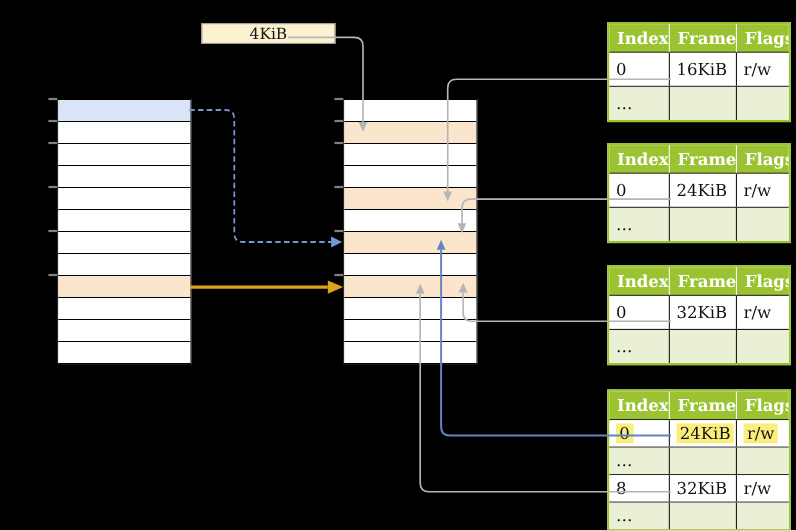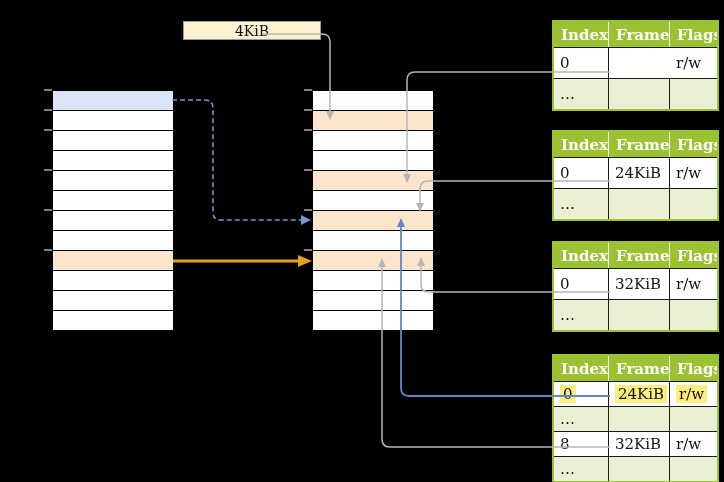--- a/index.html
+++ b/index.html
@@ -10,21 +10,21 @@
   
   .mem-col{position:absolute;width:120px;border:1px solid #000;background:#fff;box-sizing:content-box;}
   .mem-row{height:19px;border-bottom:1px solid #000;}
   .mem-row:last-child{border-bottom:none;}
   .mem-row.white{background:var(--row-white);}
   .mem-row.blue{background:var(--row-blue);}
   .mem-row.orange{background:var(--row-orange);}
   .tick{position:absolute;width:8px;height:2px;background:var(--tick);}
   
   .size-box{
-    position:absolute;left:183px;top:21px;width:138px;height:19px;
+    position:absolute;left:183px;top:21px;width:122px;height:19px;
     background:var(--box-cream);border:1px solid #9a9a9a;box-sizing:border-box;
     display:flex;align-items:center;justify-content:center;
     font-size:14px;color:#111;
   }
   
   .pt{position:absolute;left:552px;border:2px solid var(--green);background:#fff;}
   .pt-row{display:flex;border-bottom:1px solid #1a1a1a;justify-content:space-between;}
   .pt-row:last-child{border-bottom:none;}
   .pt-row.header{background:var(--green);border-bottom:1px solid #1a1a1a;}
   .pt-row.green{background:var(--row-green);}
@@ -101,20 +101,23 @@
       <div class="pt" style="top: 20px;">
         <div class="pt-row header" style="height: 25px;">
           <div class="pt-cell c0">Index</div>
           <div class="pt-cell c1">Frame</div>
           <div class="pt-cell c2">Flags</div>
         </div>
         <div class="pt-row white" style="height: 30px;">
           <div class="pt-cell c0">
             <span>0</span>
           </div>
+          <div class="pt-cell c1">
+            <span>16KiB</span>
+          </div>
           <div class="pt-cell c2">
             <span>r/w</span>
           </div>
         </div>
         <div class="pt-row green" style="height: 30px;">
           <div class="pt-cell c0">
             <span>…</span>
           </div>
           <div class="pt-cell c1"></div>
           <div class="pt-cell c2"></div>

